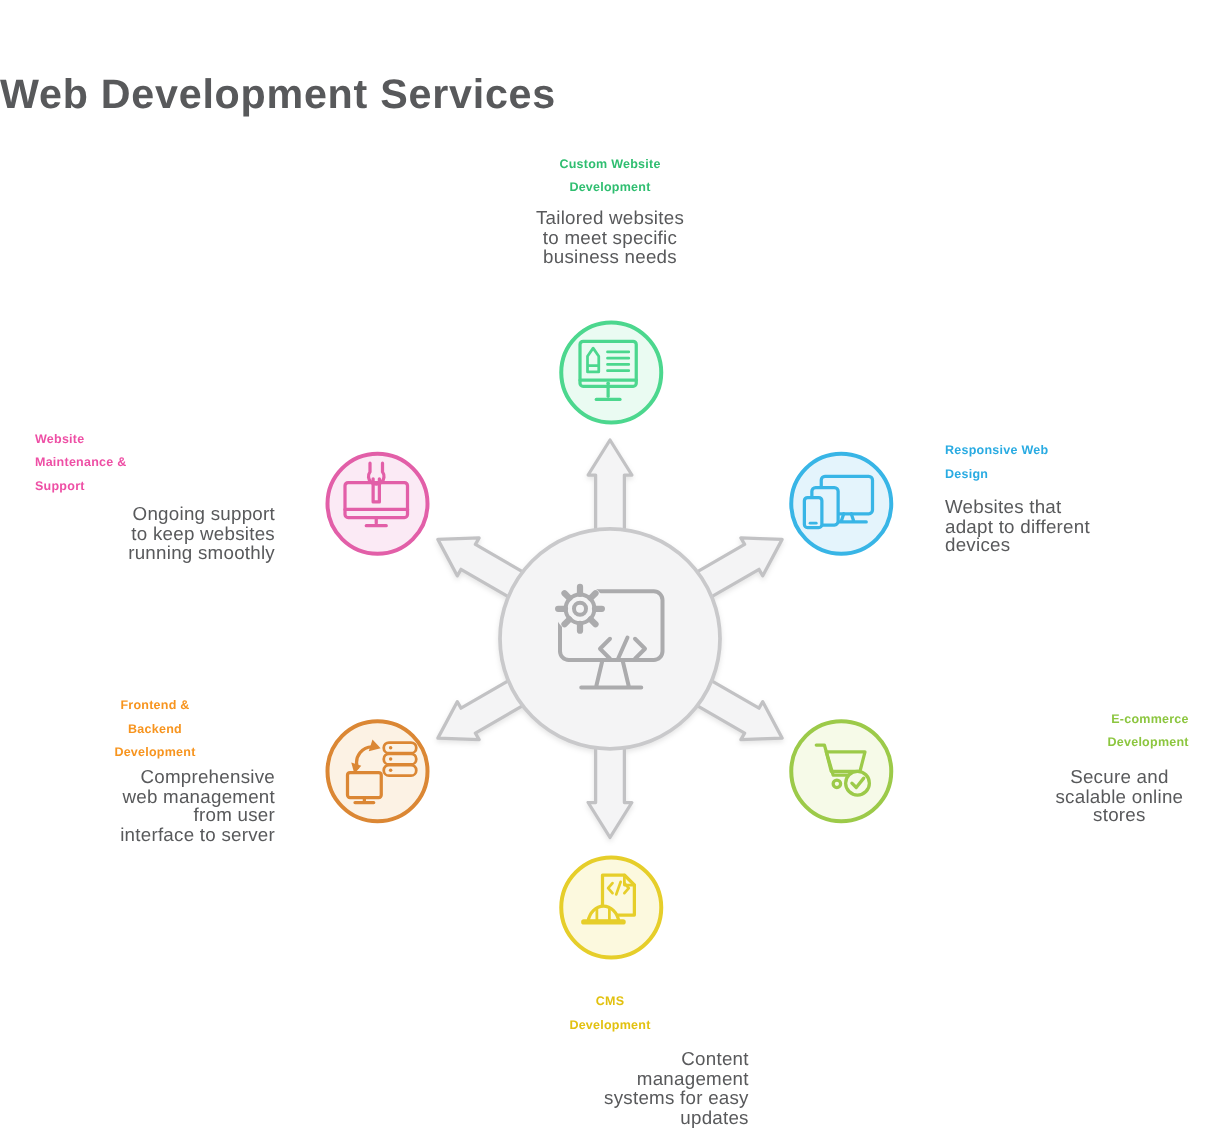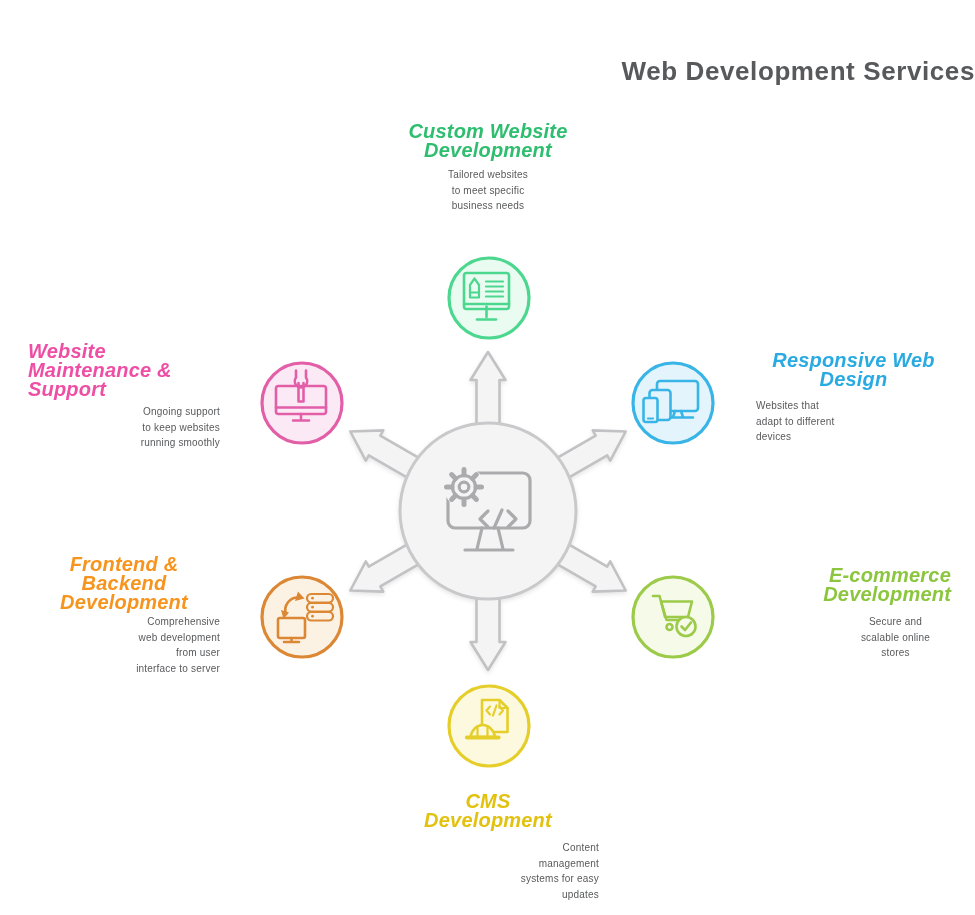--- a/index.html
+++ b/index.html
@@ -1,40 +1,40 @@
 <!DOCTYPE html>
 <html style="--title-text: #58595B; --desc-text: #58595B; --hub-fill: #F4F4F5; --hub-stroke: #C9C9CB; --arrow-stroke: #C2C2C4; --hub-icon: #ABABAD;"><head>
 <meta charset="utf-8">
 <style>
   html,body{margin:0;padding:0;background:#fff;}
   .canvas{
     position:relative;width:975px;height:915px;background:#ffffff;overflow:hidden;
     font-family:"Liberation Sans","DejaVu Sans",sans-serif;
   }
   .page-title{
-    position:absolute;top:56px;left:0;width:100%;text-align:right;
-    font-size:26px;font-weight:700;letter-spacing:0.6px;
+    position:absolute;top:56px;left:0;width:100%;text-align:left;
+    font-size:33px;font-weight:700;letter-spacing:0.6px;
     color:var(--title-text,#58595B);
   }
   .ttl{
     position:absolute;white-space:pre-line;font-weight:700;
-    font-size:20px;line-height:19px;letter-spacing:0.2px;color:var(--c,#555);font-style:italic;
+    font-size:10px;line-height:19px;letter-spacing:0.2px;color:var(--c,#555);
   }
   .dsc{
     position:absolute;white-space:pre-line;
-    font-size:10px;line-height:15.5px;letter-spacing:0.2px;
+    font-size:15px;line-height:15.5px;letter-spacing:0.2px;
     color:var(--desc-text,#58595B);
   }
   .icon{position:absolute;width:86px;height:86px;}
   .icon svg{display:block;width:86px;height:86px;}
 
   
   .i-top{left:446px;top:255px}  .t-top{left:377px;top:122px;width:222px;text-align:center}
                                 .d-top{left:377px;top:167px;width:222px;text-align:center}
-  .i-rt {left:630px;top:360px}  .t-rt {left:756px;top:351px;width:195px;text-align:center}
+  .i-rt {left:630px;top:360px}  .t-rt {left:756px;top:351px;width:195px;text-align:left}
                                 .d-rt {left:756px;top:398px;width:195px;text-align:left}
   .i-rb {left:630px;top:574px}  .t-rb {left:756px;top:566px;width:195px;text-align:right}
                                 .d-rb {left:798px;top:614px;width:195px;text-align:center}
   .i-bt {left:446px;top:683px}  .t-bt {left:377px;top:792px;width:222px;text-align:center}
                                 .d-bt {left:377px;top:840px;width:222px;text-align:right}
   .i-lt {left:259px;top:360px}  .t-lt {left:28px;top:342px;width:192px;text-align:left}
                                 .d-lt {left:28px;top:404px;width:192px;text-align:right}
   .i-lb {left:259px;top:574px}  .t-lb {left:28px;top:555px;width:192px;text-align:center}
                                 .d-lb {left:28px;top:614px;width:192px;text-align:right}
 
@@ -174,21 +174,21 @@
         <path class="g g4" d="M21 54.5 H52.5"></path>
       </svg>
     </div>
   </div>
 
   <div class="node" style="--c: #F7941E; --s: #DB8734; --f: #FCF2E4;">
     <div class="ttl t-lb">Frontend &amp;
 Backend
 Development</div>
     <div class="dsc d-lb">Comprehensive
-web development
+web management
 from user
 interface to server</div>
     <div class="icon i-lb">
       <svg viewBox="0 0 86 86">
         <circle class="ring" cx="43" cy="43" r="40"></circle>
         <rect class="g g2" x="48" y="20" width="26" height="8.5" rx="4.2"></rect>
         <rect class="g g2" x="48" y="29" width="26" height="8.5" rx="4.2"></rect>
         <rect class="g g2" x="48" y="38" width="26" height="8.5" rx="4.2"></rect>
         <circle class="gd" cx="53.5" cy="24.2" r="1.4"></circle>
         <circle class="gd" cx="53.5" cy="33.2" r="1.4"></circle>

